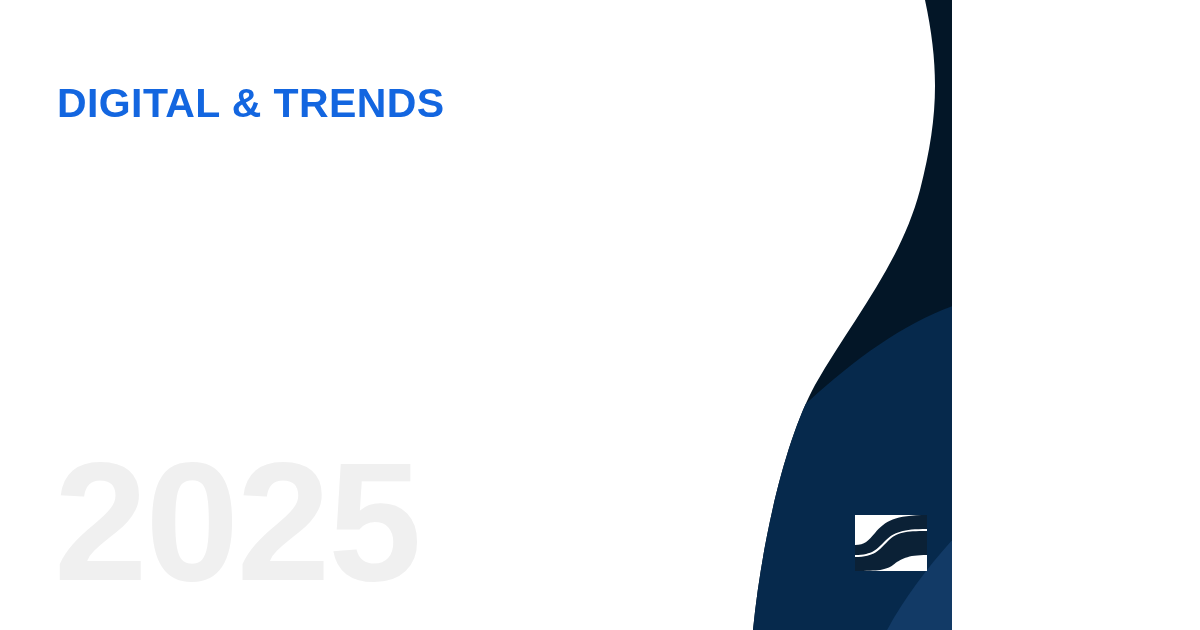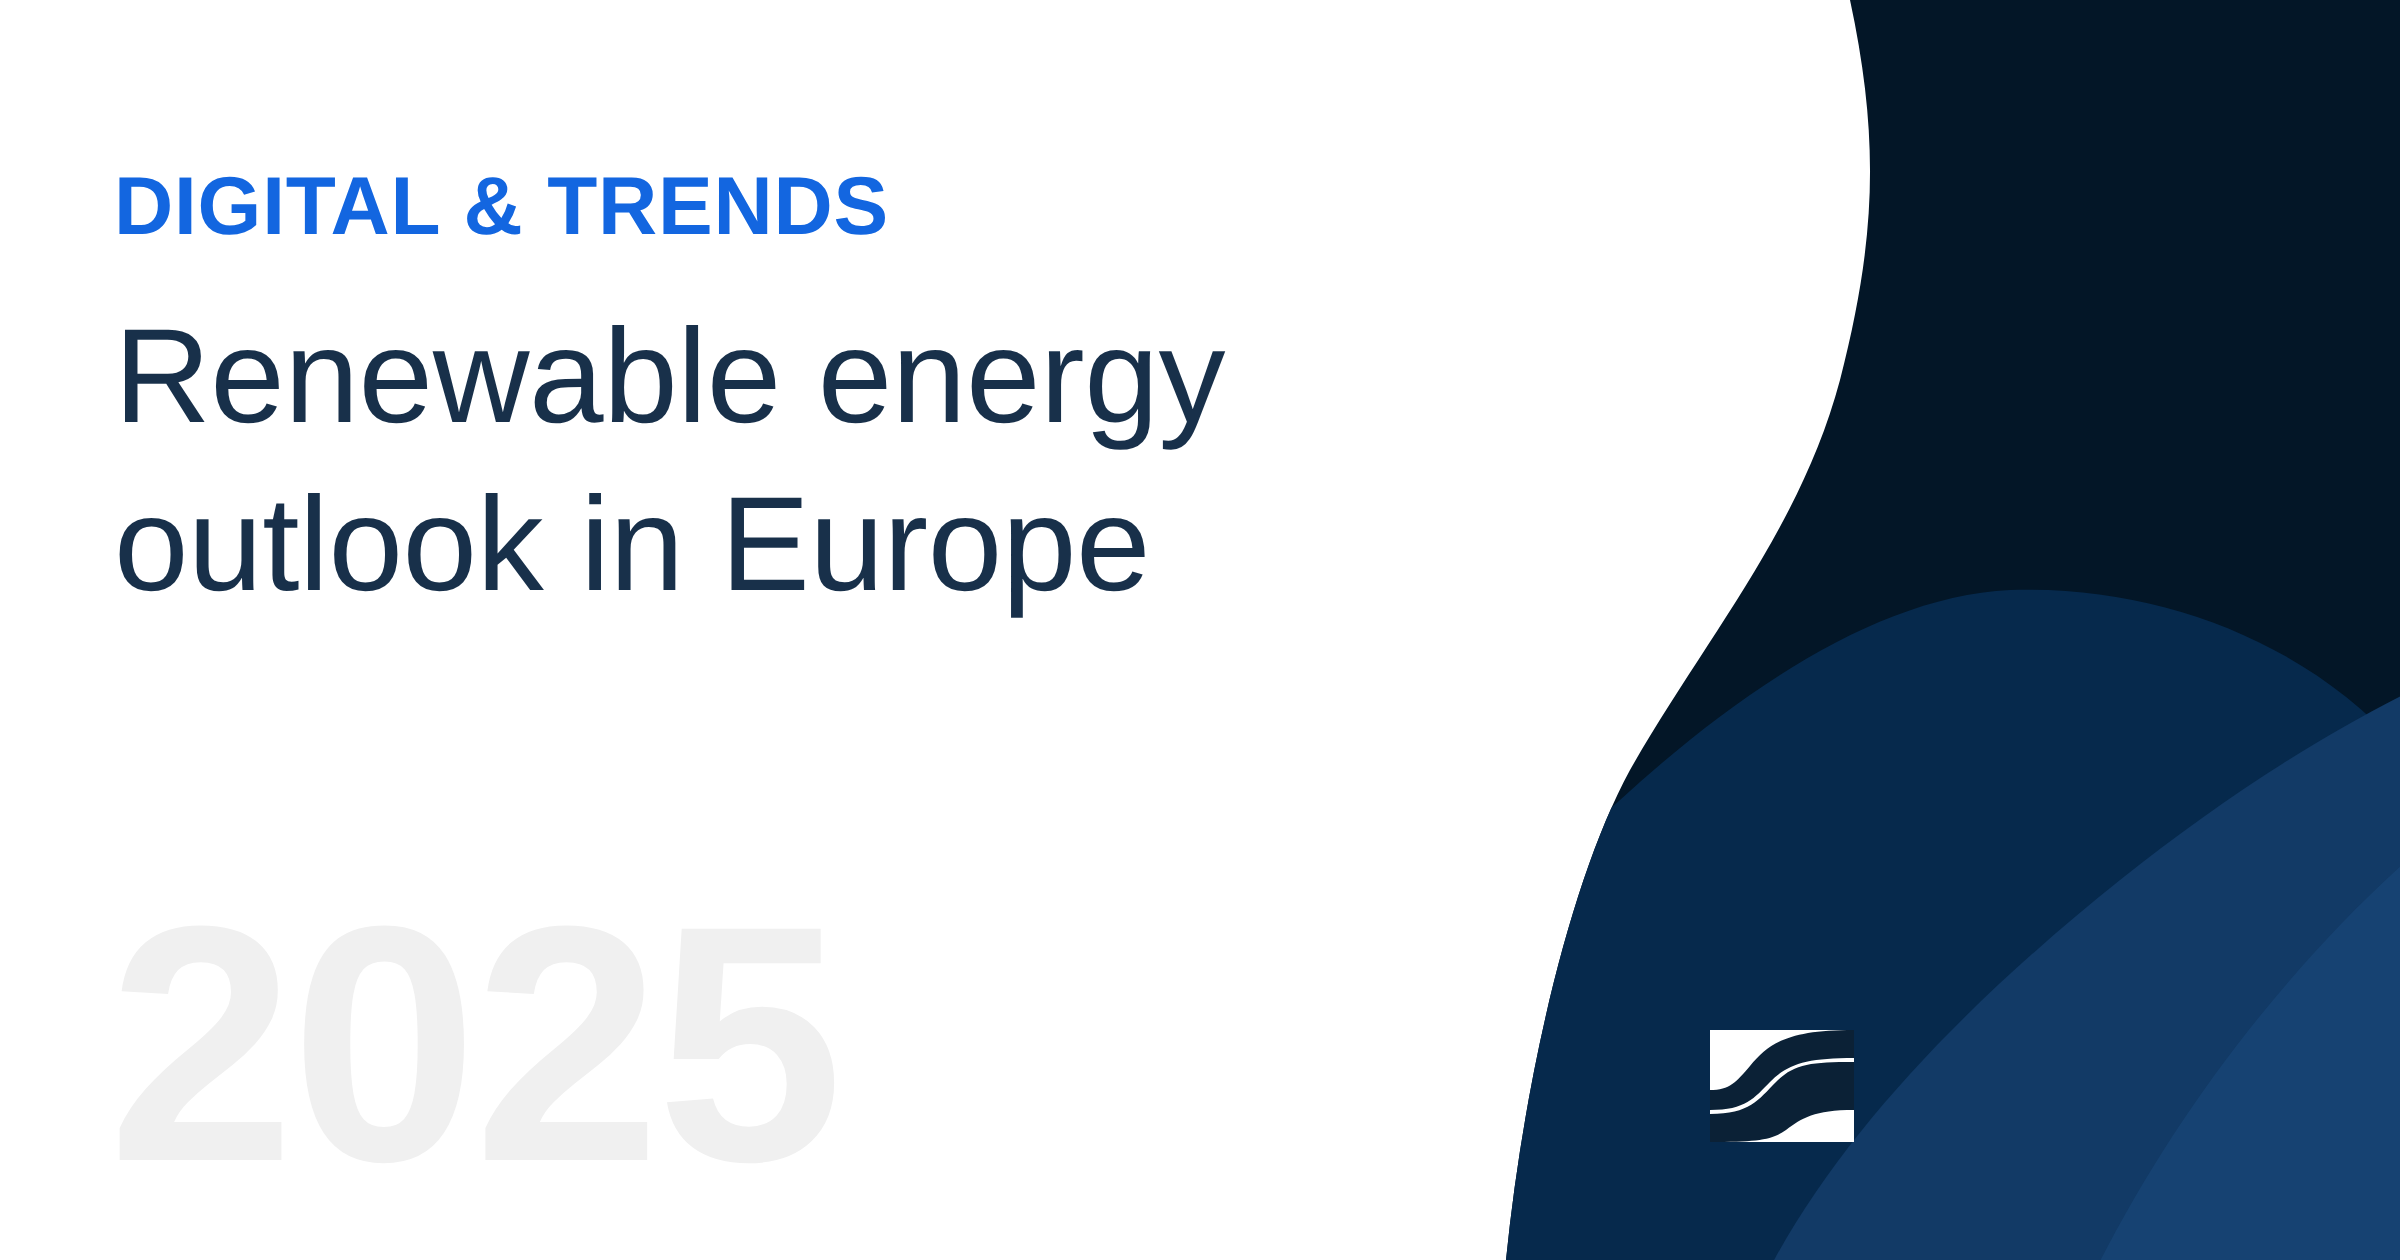--- a/index.html
+++ b/index.html
@@ -7,21 +7,21 @@
     margin: 0;
     padding: 0;
     background: #ffffff;
   }
   body {
     font-family: "Liberation Sans", "DejaVu Sans", sans-serif;
   }
 
   #cover {
     position: relative;
-    width: 1200px;
+    width: 952px;
     height: 630px;
     overflow: hidden;
     background: #ffffff;
   }
 
   
   .bg-art {
     position: absolute;
     inset: 0;
     width: 1200px;
@@ -138,24 +138,20 @@
                L1020,700
                C1055,600 1135,480 1240,400 Z" fill="#174474" opacity="0.85"></path>
     </g>
   </svg>
 
   <div class="year-watermark">2025</div>
 
   <div class="text-block">
     <div class="eyebrow">DIGITAL &amp; TRENDS</div>
 
-    <h1 class="headline">
-      <span class="line">Renewable energy</span>
-      <span class="line">outlook in Europe</span>
-    </h1>
   </div>
 
   <div class="logo">
 
     <svg class="logo-mark" viewBox="0 0 72 56" xmlns="http://www.w3.org/2000/svg">
       <rect x="0" y="0" width="72" height="56" fill="#ffffff"></rect>
       <path d="M0,56 L0,40
                C18,40 22,34 30,26
                C39,17 48,14 72,14
                L72,0

